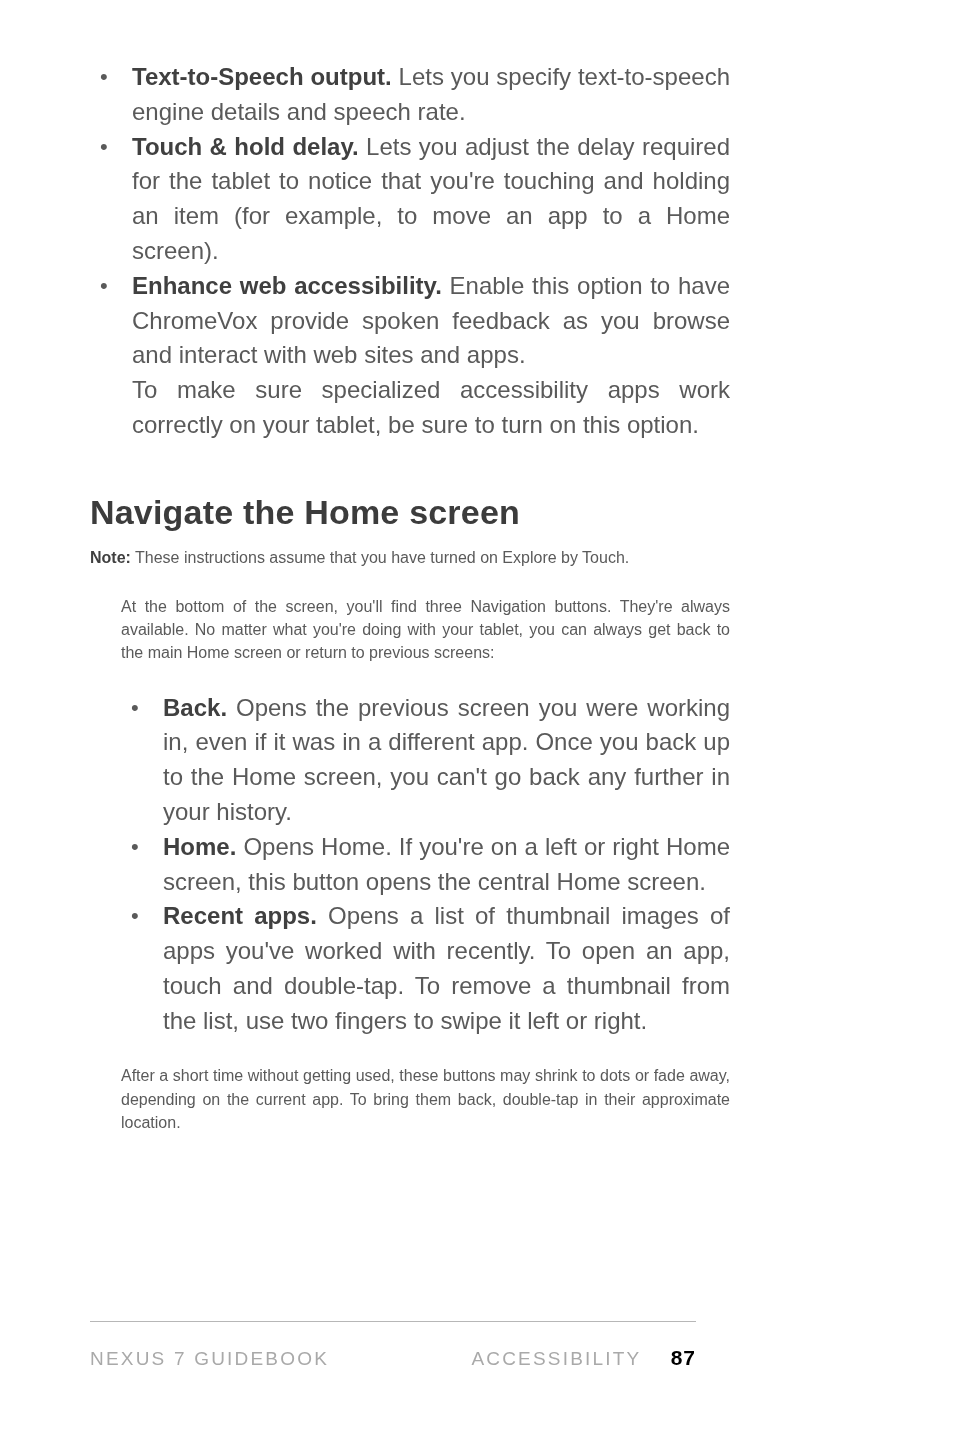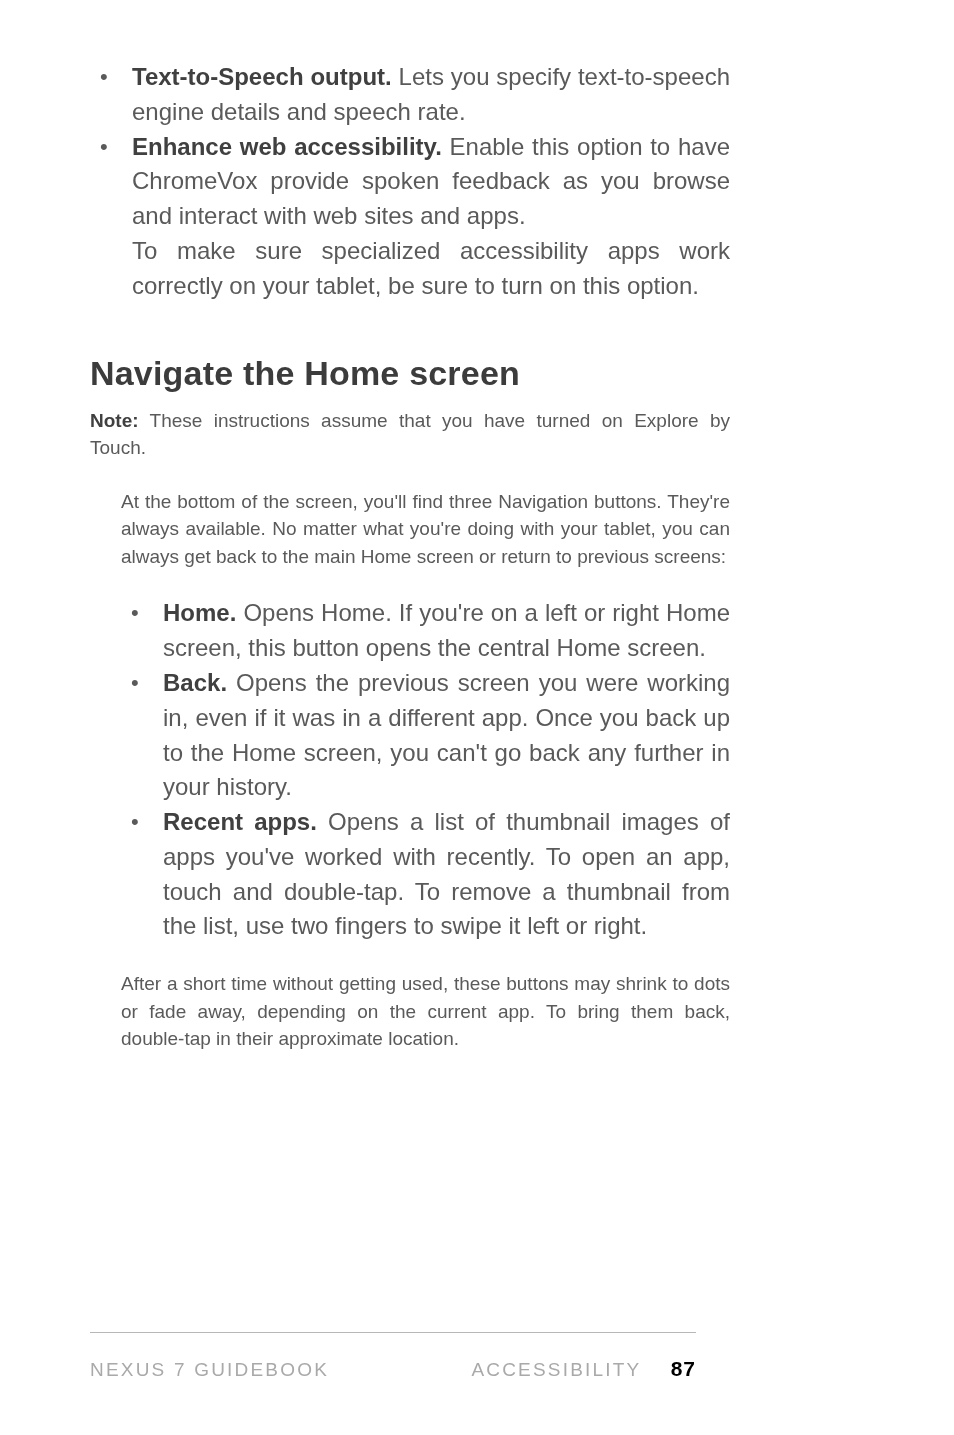--- a/index.html
+++ b/index.html
@@ -53,41 +53,41 @@
     }
     .section-heading {
       font-size: 34px;
       font-weight: 700;
       color: #3c3c3c;
       margin-top: 50px;
       margin-bottom: 14px;
       letter-spacing: 0.2px;
     }
     p.body {
-      font-size: 19px;
+      font-size: 16px;
       line-height: 1.45;
       color: #5a5a5a;
       text-align: justify;
       -webkit-hyphens: auto;
       hyphens: auto;
     }
     p.body + p.body,
     p.body + ul.bulleted,
     ul.bulleted + p.body {
       margin-top: 26px;
       margin-left: 31px;
     }
     .extra-line {
       display: block;
     }
     .footer {
       position: absolute;
       left: 90px;
       right: 90px;
-      bottom: 54px;
+      bottom: 65px;
     }
     .footer-rule {
       border: none;
       border-top: 1.5px solid #b7b7b7;
       margin-bottom: 24px;
     }
     .footer-row {
       display: flex;
       justify-content: space-between;
       align-items: baseline;
@@ -112,39 +112,42 @@
 </head>
 <body>
 
 <div class="page">
 
   <ul class="bulleted">
     <li>
       <span class="bold-run">Text-to-Speech output.</span><span> Lets you specify text-to-speech engine details and speech rate.</span>
     </li>
     <li>
+      <span class="bold-run">Touch &amp; hold delay.</span><span> Lets you adjust the delay required for the tablet to notice that you're touching and holding an item (for example, to move an app to a Home screen).</span>
+    </li>
+    <li>
       <span class="bold-run">Enhance web accessibility.</span><span> Enable this option to have Chrome­Vox provide spoken feedback as you browse and interact with web sites and apps.</span>
       <span class="extra-line">To make sure specialized accessibility apps work correctly on your tablet, be sure to turn on this option.</span>
     </li>
   </ul>
 
   <h2 class="section-heading">Navigate the Home screen</h2>
 
   <p class="body">
     <span class="bold-run">Note:</span><span> These instructions assume that you have turned on Explore by Touch.</span>
   </p>
 
   <p class="body">At the bottom of the screen, you'll find three Navigation buttons. They're always available. No matter what you're doing with your tablet, you can always get back to the main Home screen or return to previous screens:</p>
 
   <ul class="bulleted">
     <li>
-      <span class="bold-run">Home.</span><span> Opens Home. If you're on a left or right Home screen, this button opens the central Home screen.</span>
+      <span class="bold-run">Back.</span><span> Opens the previous screen you were working in, even if it was in a different app. Once you back up to the Home screen, you can't go back any further in your history.</span>
     </li>
     <li>
-      <span class="bold-run">Back.</span><span> Opens the previous screen you were working in, even if it was in a different app. Once you back up to the Home screen, you can't go back any further in your history.</span>
+      <span class="bold-run">Home.</span><span> Opens Home. If you're on a left or right Home screen, this button opens the central Home screen.</span>
     </li>
     <li>
       <span class="bold-run">Recent apps.</span><span> Opens a list of thumbnail images of apps you've worked with recently. To open an app, touch and double-tap. To remove a thumbnail from the list, use two fingers to swipe it left or right.</span>
     </li>
   </ul>
 
   <p class="body">After a short time without getting used, these buttons may shrink to dots or fade away, depending on the current app. To bring them back, double-tap in their approximate location.</p>
 
   <div class="footer">
     <hr class="footer-rule">

